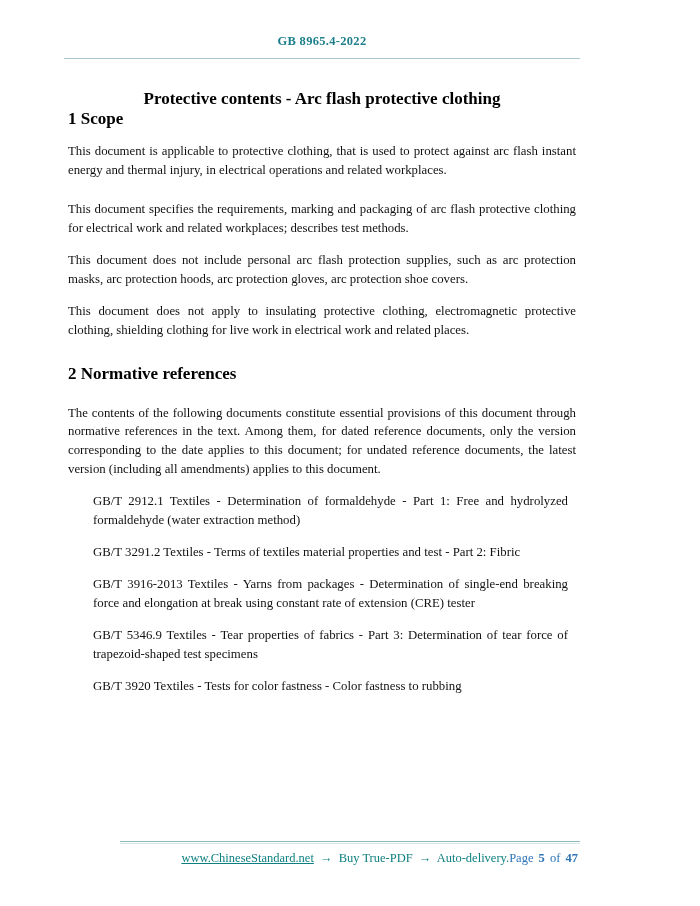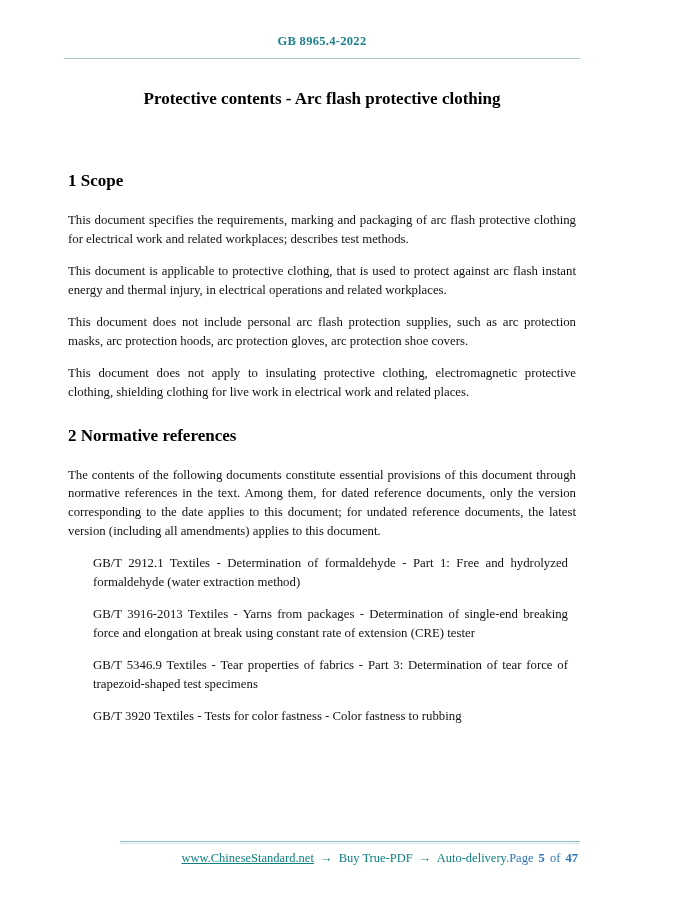--- a/index.html
+++ b/index.html
@@ -40,21 +40,20 @@
     font-weight: bold;
     color: #000000;
   }
   .section-heading {
     font-size: 17px;
     font-weight: bold;
     color: #000000;
     margin: 0;
   }
   .heading-scope {
-    margin-top: 62px;
   }
   .heading-normative {
     margin-top: 24px;
   }
   .body-par {
     font-size: 12.8px;
     line-height: 1.48;
     text-align: justify;
     margin: 13px 0 0 0;
   }
@@ -119,31 +118,32 @@
 
   <div class="doc-header">
     <div class="doc-number">GB 8965.4-2022</div>
     <hr class="header-rule">
   </div>
 
   <h1 class="doc-title">Protective contents - Arc flash protective clothing</h1>
 
   <section>
     <h2 class="section-heading heading-scope">1 Scope</h2>
+    <p class="body-par">This document is applicable to protective clothing, that is used to protect against arc flash instant energy and thermal injury, in electrical operations and related workplaces.</p>
     <p class="body-par first-par">This document specifies the requirements, marking and packaging of arc flash protective clothing for electrical work and related workplaces; describes test methods.</p>
-    <p class="body-par">This document is applicable to protective clothing, that is used to protect against arc flash instant energy and thermal injury, in electrical operations and related workplaces.</p>
     <p class="body-par">This document does not include personal arc flash protection supplies, such as arc protection masks, arc protection hoods, arc protection gloves, arc protection shoe covers.</p>
     <p class="body-par">This document does not apply to insulating protective clothing, electromagnetic protective clothing, shielding clothing for live work in electrical work and related places.</p>
   </section>
 
   <section>
     <h2 class="section-heading heading-normative">2 Normative references</h2>
     <p class="body-par first-par">The contents of the following documents constitute essential provisions of this document through normative references in the text. Among them, for dated reference documents, only the version corresponding to the date applies to this document; for undated reference documents, the latest version (including all amendments) applies to this document.</p>
     <ul class="references">
       <li class="reference-item">GB/T 2912.1 Textiles - Determination of formaldehyde - Part 1: Free and hydrolyzed formaldehyde (water extraction method)</li>
+      <li class="reference-item">GB/T 3291.2 Textiles - Terms of textiles material properties and test - Part 2: Fibric</li>
       <li class="reference-item">GB/T 3916-2013  Textiles - Yarns from packages - Determination of single-end breaking force and elongation at break using constant rate of extension (CRE) tester</li>
       <li class="reference-item">GB/T 5346.9 Textiles - Tear properties of fabrics - Part 3: Determination of tear force of trapezoid-shaped test specimens</li>
       <li class="reference-item">GB/T 3920 Textiles - Tests for color fastness - Color fastness to rubbing</li>
     </ul>
   </section>
 
   <div class="doc-footer">
     <hr class="footer-rule">
     <div class="footer-row">
       <div class="footer-left">

